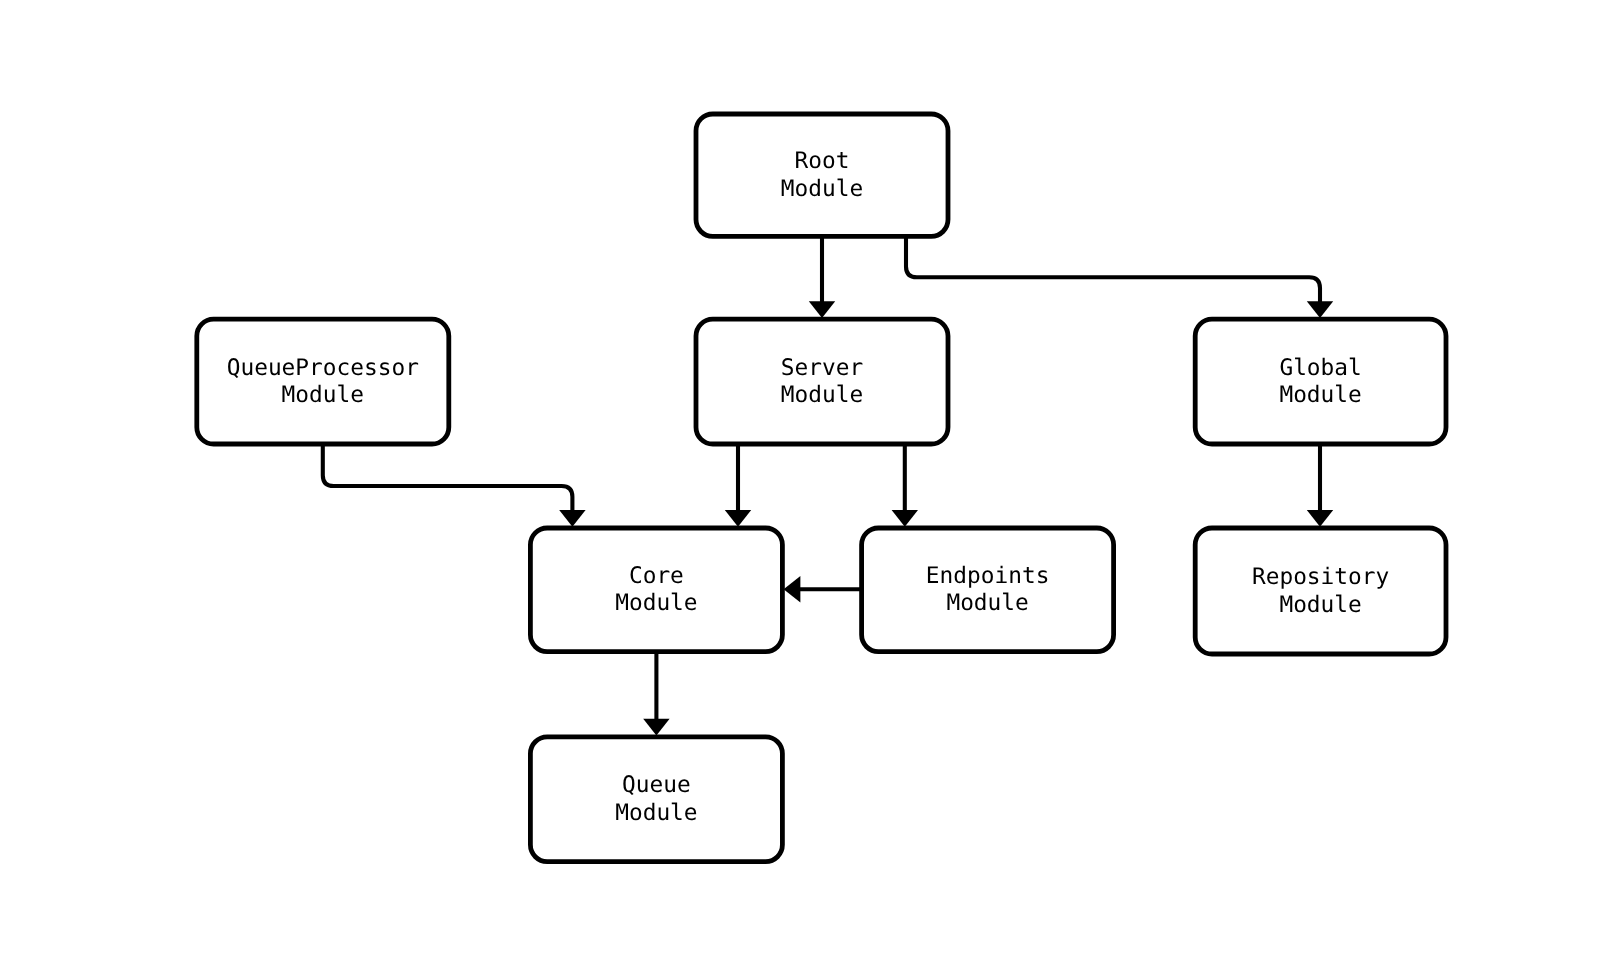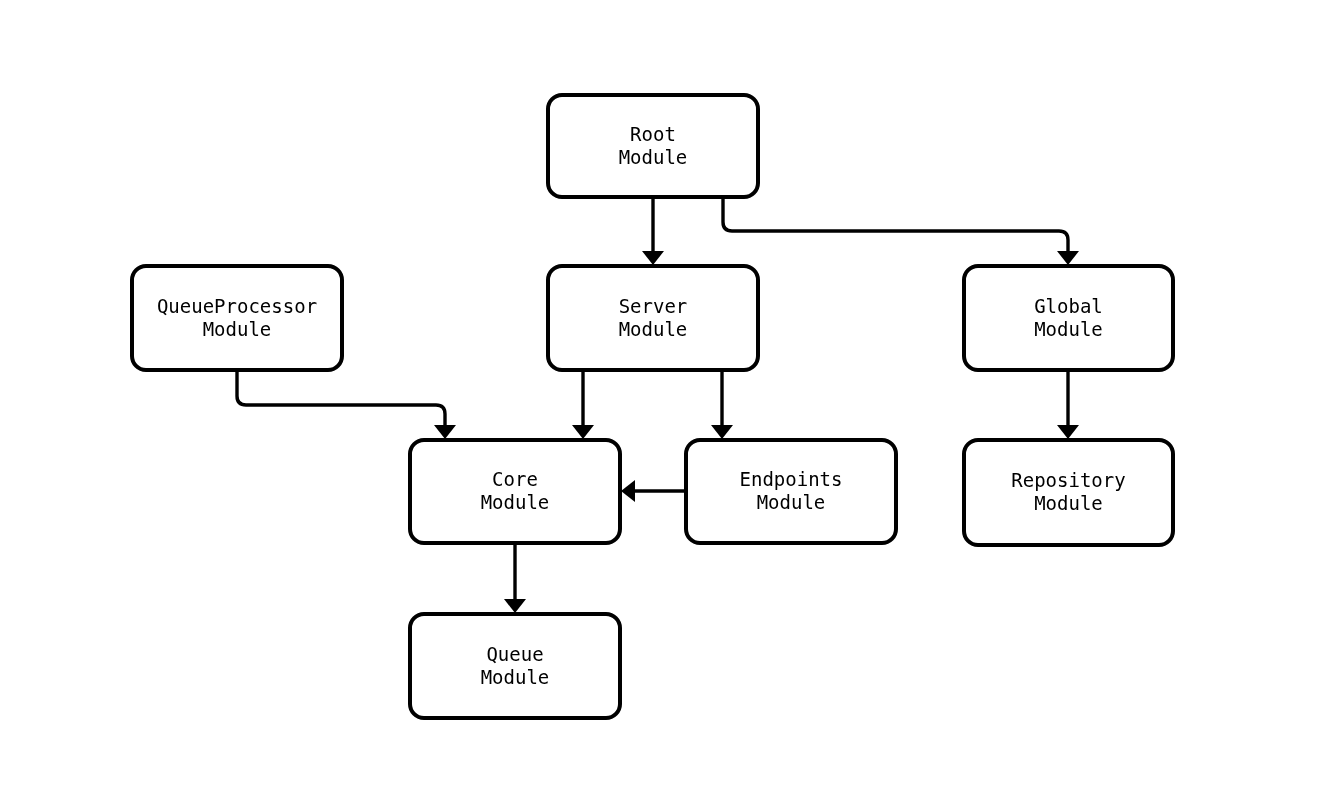--- a/index.html
+++ b/index.html
@@ -11,20 +11,21 @@
     width: 1337px;
     height: 809px;
     font-family: "DejaVu Sans Mono", "Liberation Mono", monospace;
     overflow: hidden;
   }
   #diagram-root {
     position: relative;
     width: 1160px;
     height: 809px;
     background: #ffffff;
+    padding-left: 32px;
   }
   svg.diagram-canvas {
     display: block;
     width: 1337px;
     height: 809px;
   }
   .node-box {
     fill: #ffffff;
     stroke: #000000;
     stroke-width: 4;

